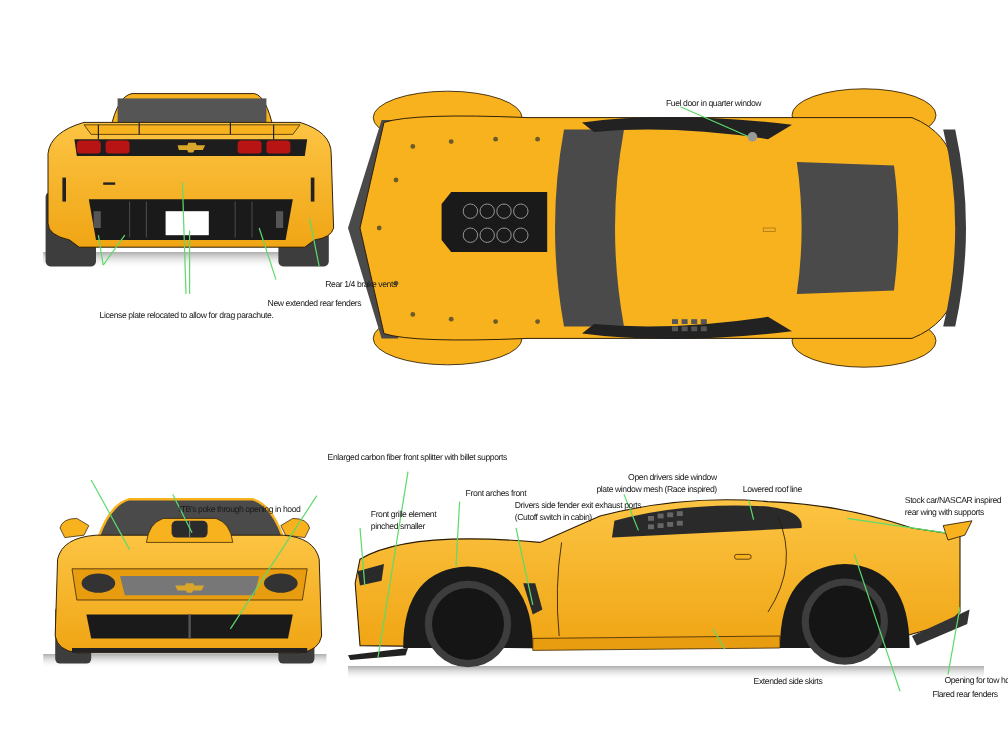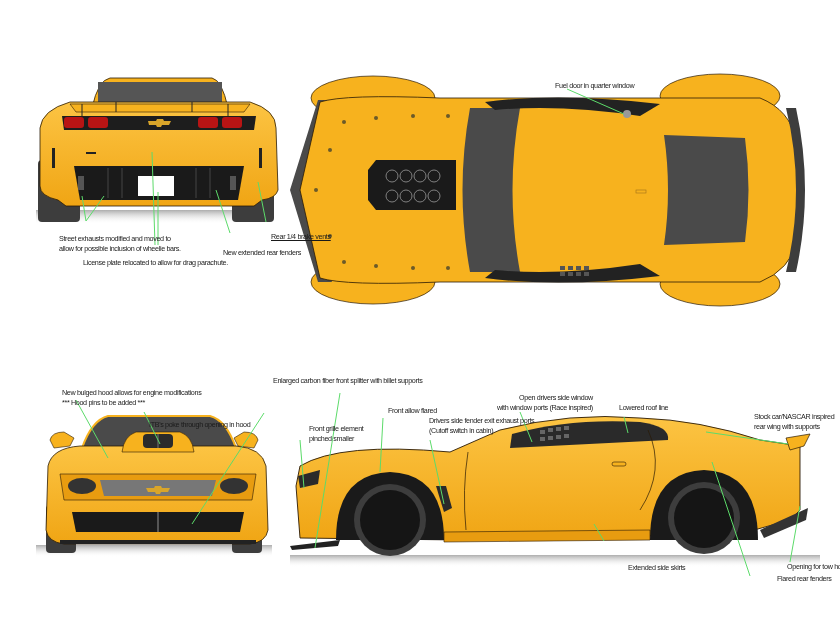--- a/index.html
+++ b/index.html
@@ -209,63 +209,55 @@
     <line x1="430" y1="440" x2="444" y2="504"></line>
     <line x1="520" y1="412" x2="532" y2="442"></line>
     <line x1="624" y1="417" x2="628" y2="433"></line>
     <line x1="706" y1="432" x2="788" y2="444"></line>
     <line x1="604" y1="541" x2="594" y2="524"></line>
     <line x1="790" y1="562" x2="800" y2="506"></line>
     <line x1="750" y1="576" x2="712" y2="462"></line>
   </g>
 </svg>
 
-<div class="note" style="left:28px;top:234px;">
-  <span>Street exhausts modified and moved to</span>
-  <span>allow for possible inclusion of wheelie bars.</span>
-</div>
 <div class="note" style="left:52px;top:258px;">
   <span>License plate relocated to allow for drag parachute.</span>
 </div>
 <div class="note" style="left:192px;top:248px;">
   <span>New extended rear fenders</span>
 </div>
-<div class="note" style="left:240px;top:232px;text-decoration:underline;">
+<div class="note" style="left:240px;top:232px;">
   <span>Rear 1/4 brake vents</span>
 </div>
 
 <div class="note" style="left:524px;top:81px;">
   <span>Fuel door in quarter window</span>
 </div>
 
-<div class="note" style="left:31px;top:388px;">
-  <span>New bulged hood allows for engine modifications</span>
-  <span>*** Hood pins to be added ***</span>
-</div>
 <div class="note" style="left:118px;top:420px;">
   <span>ITB's poke through opening in hood</span>
 </div>
 <div class="note" style="left:278px;top:424px;">
   <span>Front grille element</span>
   <span>pinched smaller</span>
 </div>
 <div class="note" style="left:242px;top:376px;">
   <span>Enlarged carbon fiber front splitter with billet supports</span>
 </div>
 
 <div class="note" style="left:357px;top:406px;">
-  <span>Front allow flared</span>
+  <span>Front arches front</span>
 </div>
 <div class="note" style="left:398px;top:416px;">
   <span>Drivers side fender exit exhaust ports</span>
   <span>(Cutoff switch in cabin)</span>
 </div>
 <div class="note" style="left:466px;top:393px;text-align:right;">
   <span>Open drivers side window</span>
-  <span>with window ports (Race inspired)</span>
+  <span>plate window mesh (Race inspired)</span>
 </div>
 <div class="note" style="left:588px;top:403px;">
   <span>Lowered roof line</span>
 </div>
 <div class="note" style="left:723px;top:412px;">
   <span>Stock car/NASCAR inspired</span>
   <span>rear wing with supports</span>
 </div>
 <div class="note" style="left:597px;top:563px;">
   <span>Extended side skirts</span>

